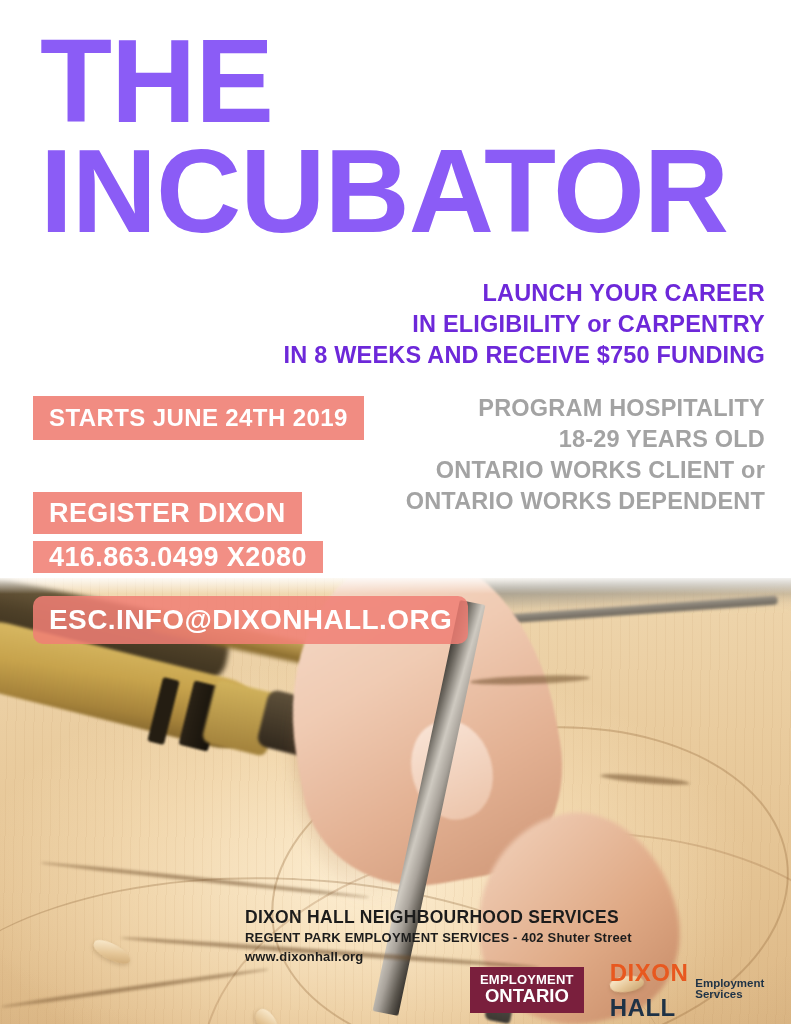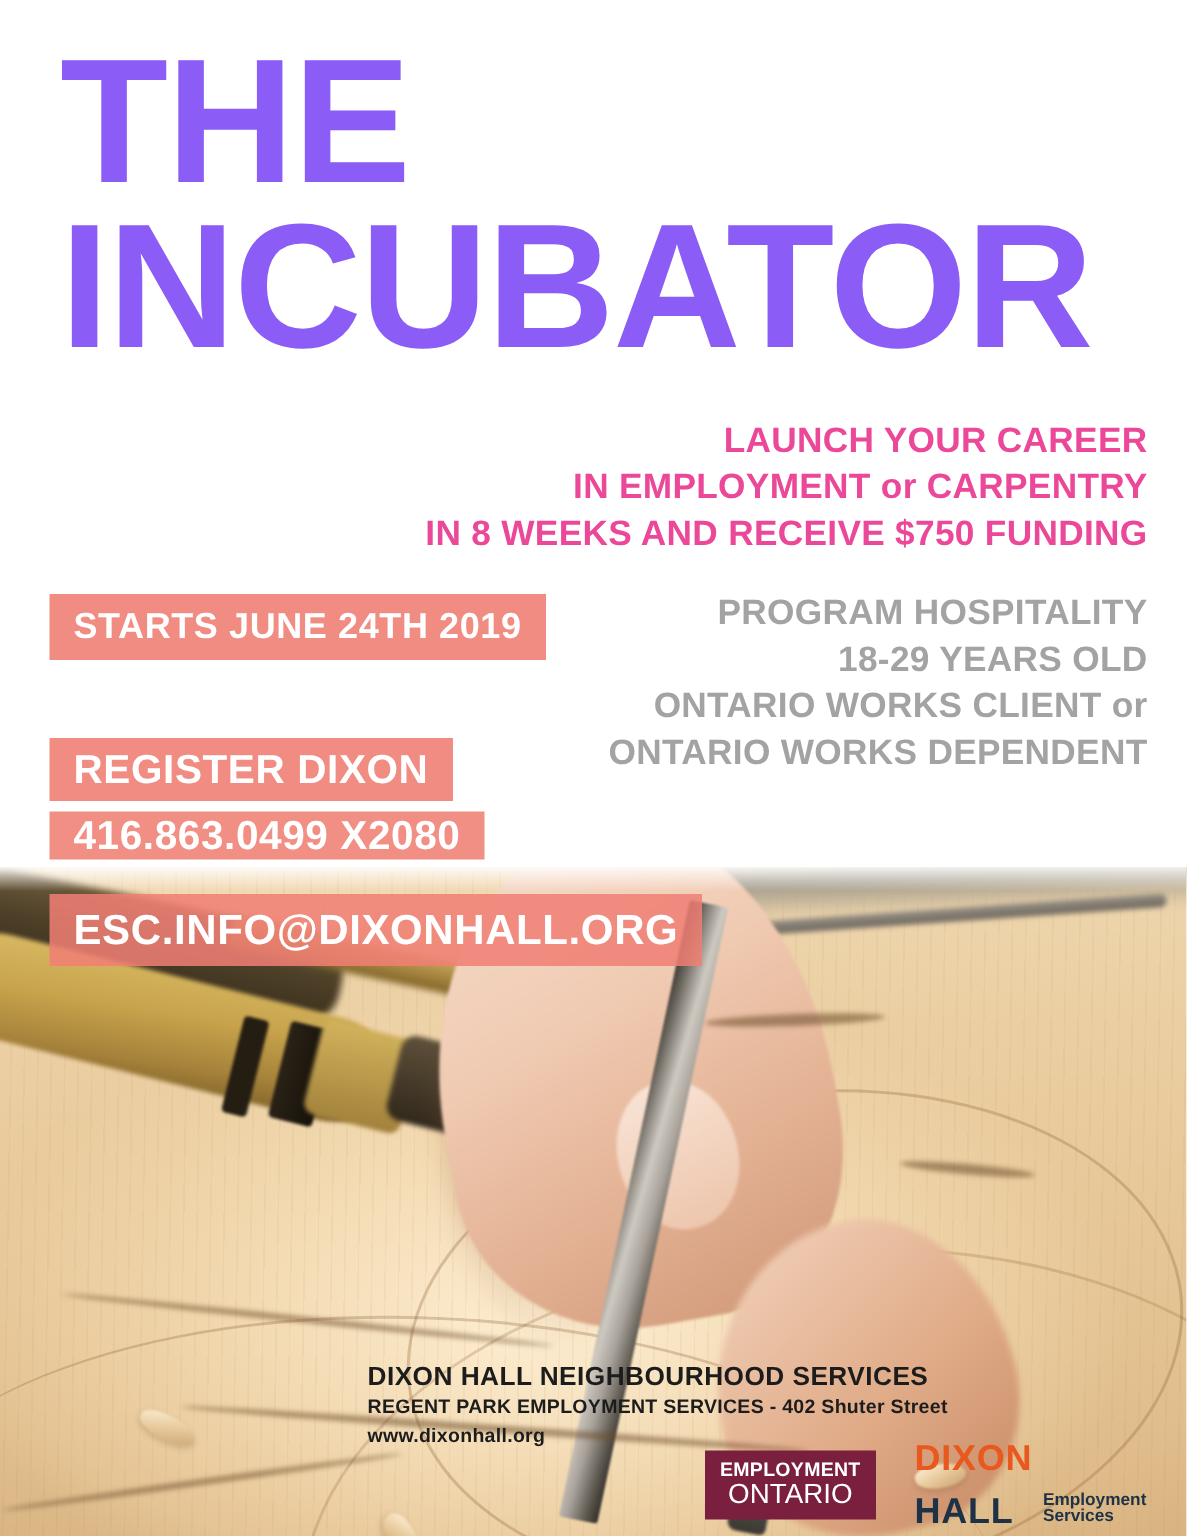--- a/index.html
+++ b/index.html
@@ -181,21 +181,21 @@
     letter-spacing:-1px;
     line-height:0.98;
   }
   #title .l1 { display:block; font-size:118px; }
   #title .l2 { display:block; font-size:118px; margin-top:-6px; }
 
   
   #subtitle {
     position:absolute; right:26px; top:278px; width:540px;
     text-align:right;
-    color:#ec4899;
+    color:#6d28d9;
     font-weight:700;
     font-size:23.5px;
     line-height:1.32;
     letter-spacing:0.2px;
   }
   #subtitle .low { text-transform:none; font-weight:700; }
 
   
   #eligibility {
     position:absolute; right:26px; top:393px; width:540px;
@@ -216,21 +216,21 @@
     color:#ffffff;
     font-weight:700;
     letter-spacing:0.4px;
     display:flex; align-items:center;
     padding:16px 16px;
     white-space:nowrap;
   }
   #badge-start   { left:33px; top:396px;  height:44px; font-size:24px; }
   #badge-register{ left:33px; top:492px;  height:42px; font-size:27px; }
   #badge-phone   { left:33px; top:541px;  height:30px; font-size:27px; background:rgba(240,127,116,0.88); }
-  #badge-email   { left:33px; top:596px;  height:48px; font-size:28px; background:rgba(240,127,116,0.86); }
+  #badge-email   { left:33px; top:596px;  height:48px; font-size:28px; background:rgba(240,127,116,0.86);border-radius:10px; }
 
   
   #footer-text {
     position:absolute; right:26px; top:906px; width:520px;
     text-align:left; color:#1c1c1c;
   }
   #footer-text .org  { font-size:17.5px; font-weight:700; letter-spacing:0.3px; line-height:1.3; }
   #footer-text .addr { font-size:13px;   font-weight:700; letter-spacing:0.2px; line-height:1.45; }
   #footer-text .web  { font-size:13px;   font-weight:700; letter-spacing:0.2px; line-height:1.45; }
 
@@ -240,23 +240,23 @@
     display:flex; align-items:center; gap:26px;
   }
   #logo-eo {
     background:#7a1f3d;
     padding:6px 10px 7px 10px;
     color:#ffffff;
     text-align:center;
     line-height:1.0;
   }
   #logo-eo .e1 { display:block; font-size:13px;   font-weight:700; letter-spacing:0.2px; }
-  #logo-eo .e2 { display:block; font-size:18.5px; font-weight:400; letter-spacing:0px; margin-top:1px;text-align:center; }
-
-  #logo-dh { display:flex; align-items:flex-end; gap:7px; line-height:1.0; }
+  #logo-eo .e2 { display:block; font-size:18.5px; font-weight:700; letter-spacing:0px; margin-top:1px;text-align:center; }
+
+  #logo-dh { display:flex; align-items:center; gap:7px; line-height:1.0; }
   #logo-dh .stack { display:flex; flex-direction:column; }
   #logo-dh .d1 { font-size:24px; font-weight:700; color:#e8581f; letter-spacing:0.5px; }
   #logo-dh .d2 { font-size:24px; font-weight:700; color:#1e3246; letter-spacing:0.5px; margin-top:11px; }
   #logo-dh .sub { display:flex; flex-direction:column; color:#1e3246; font-size:11.5px; font-weight:600; padding-bottom:2px; }
 </style>
 </head>
 <body>
 
 <div id="photo">
   <div class="wood-base"></div>
@@ -300,21 +300,21 @@
   <div class="topfade"></div>
 </div>
 
 <div id="title">
   <span class="l1">THE</span>
   <span class="l2">INCUBATOR</span>
 </div>
 
 <div id="subtitle">
   <div>LAUNCH YOUR CAREER</div>
-  <div><span>IN EMPLOYMENT </span><span class="low">or</span><span> CARPENTRY</span></div>
+  <div><span>IN ELIGIBILITY </span><span class="low">or</span><span> CARPENTRY</span></div>
   <div>IN 8 WEEKS AND RECEIVE $750 FUNDING</div>
 </div>
 
 <div id="eligibility">
   <div class="head">PROGRAM HOSPITALITY</div>
   <div>18-29 YEARS OLD</div>
   <div><span>ONTARIO WORKS CLIENT </span><span class="low">or</span></div>
   <div>ONTARIO WORKS DEPENDENT</div>
 </div>
 

